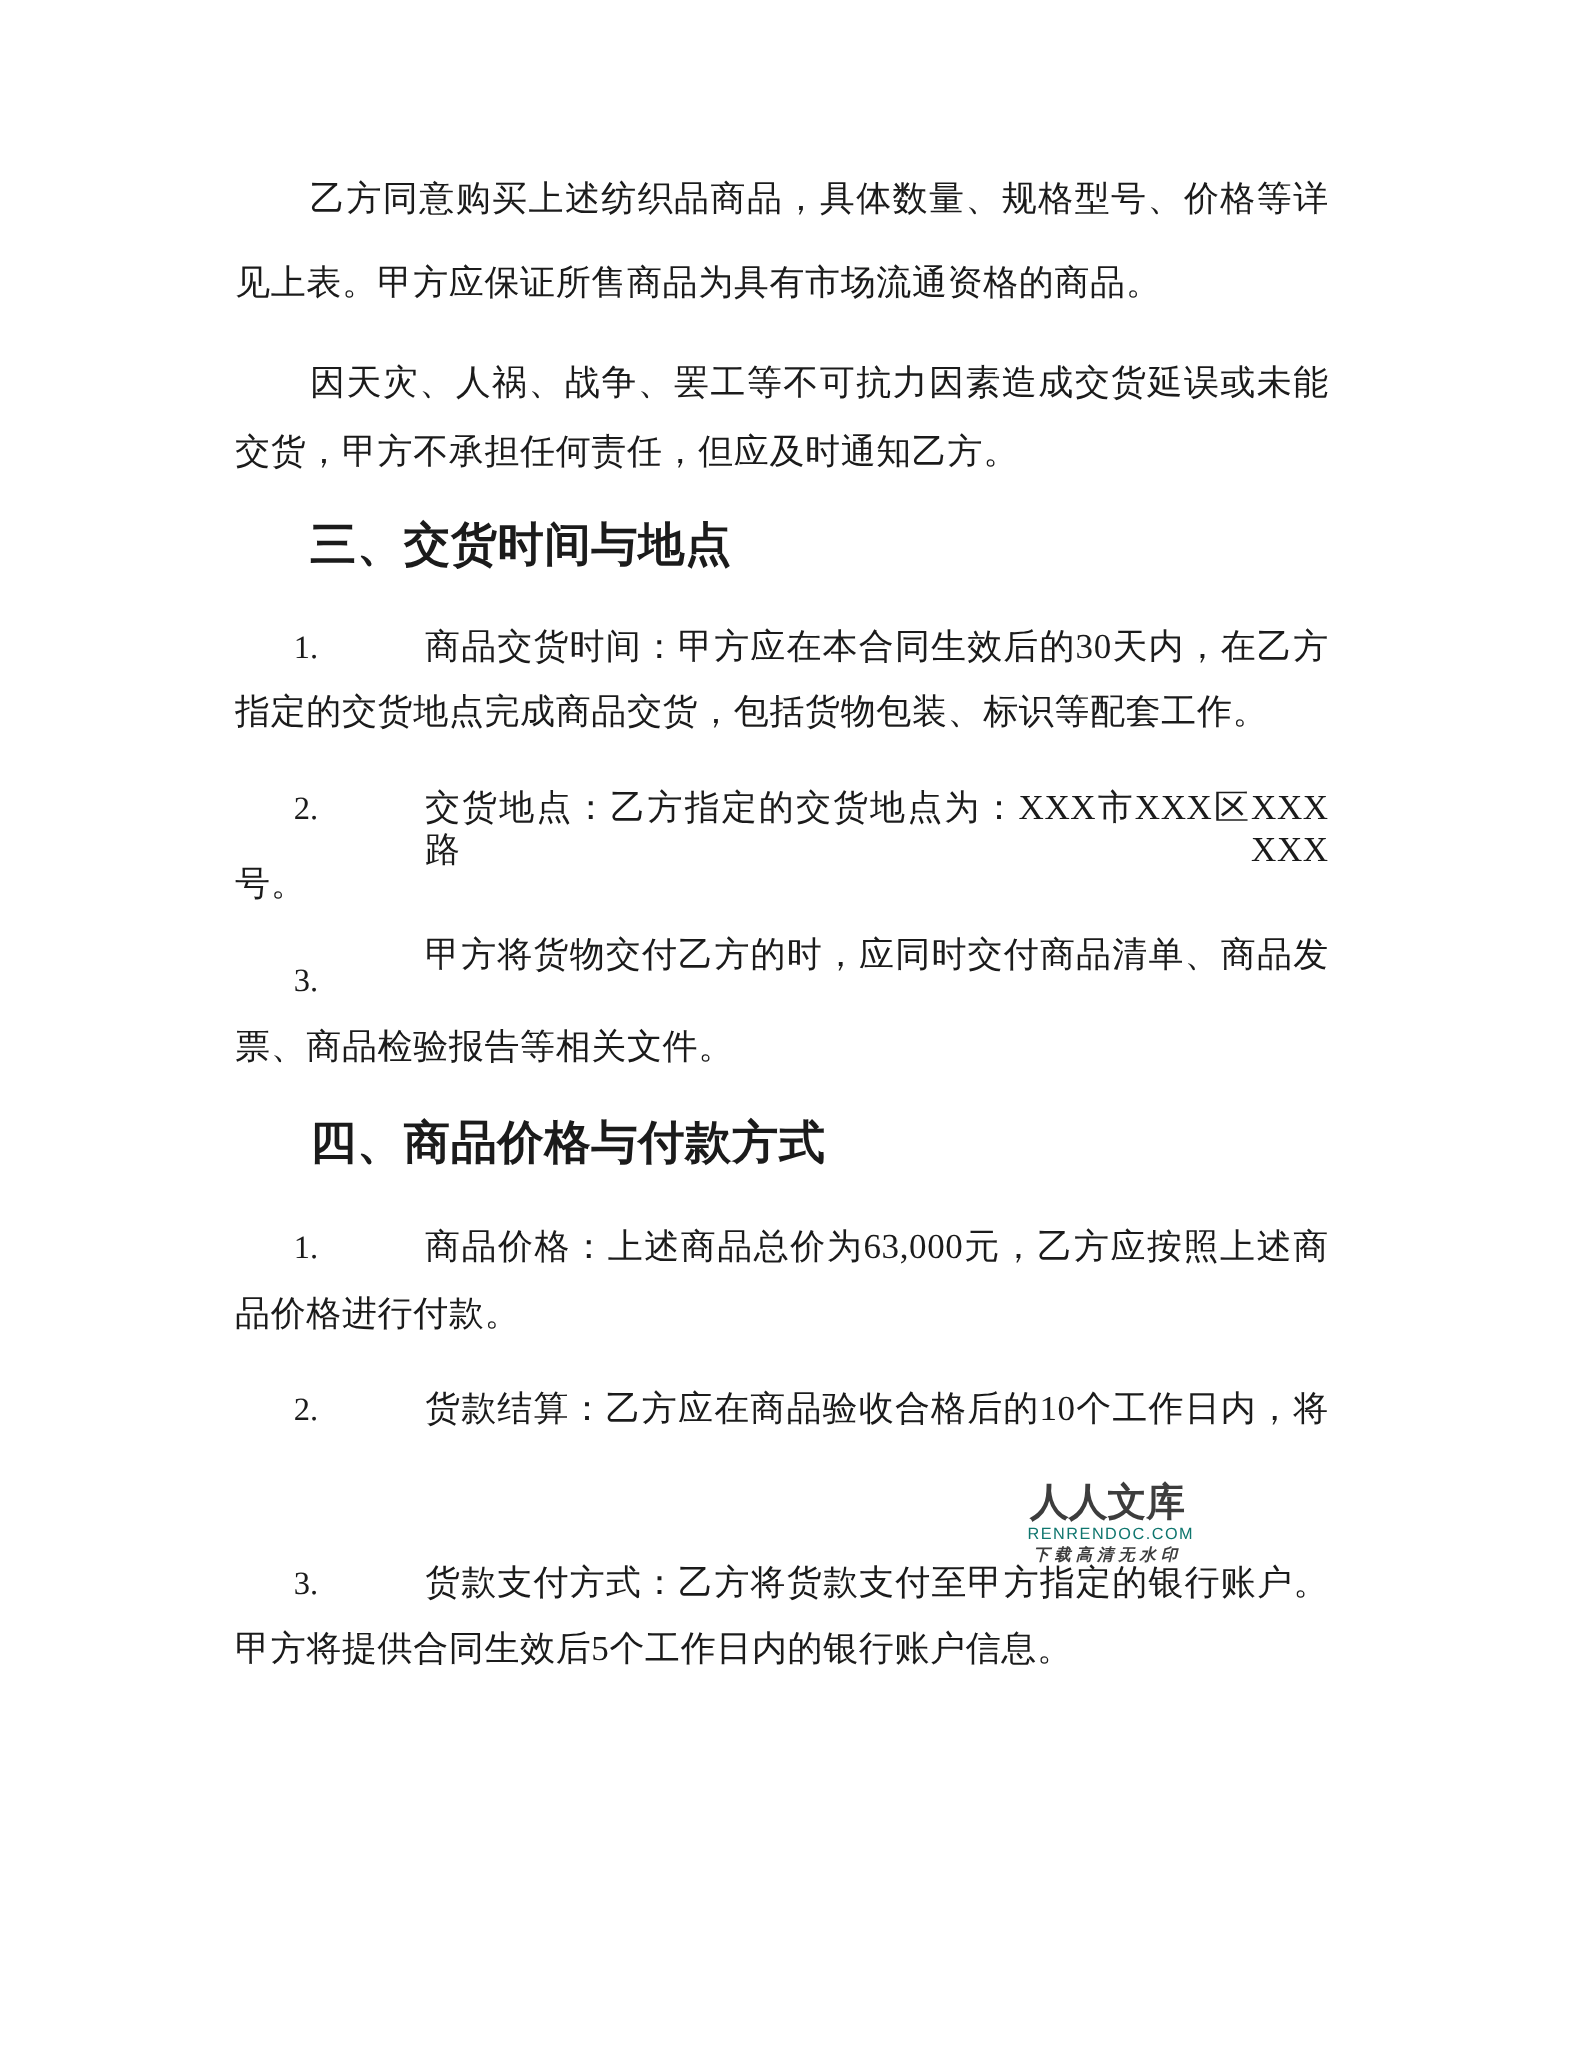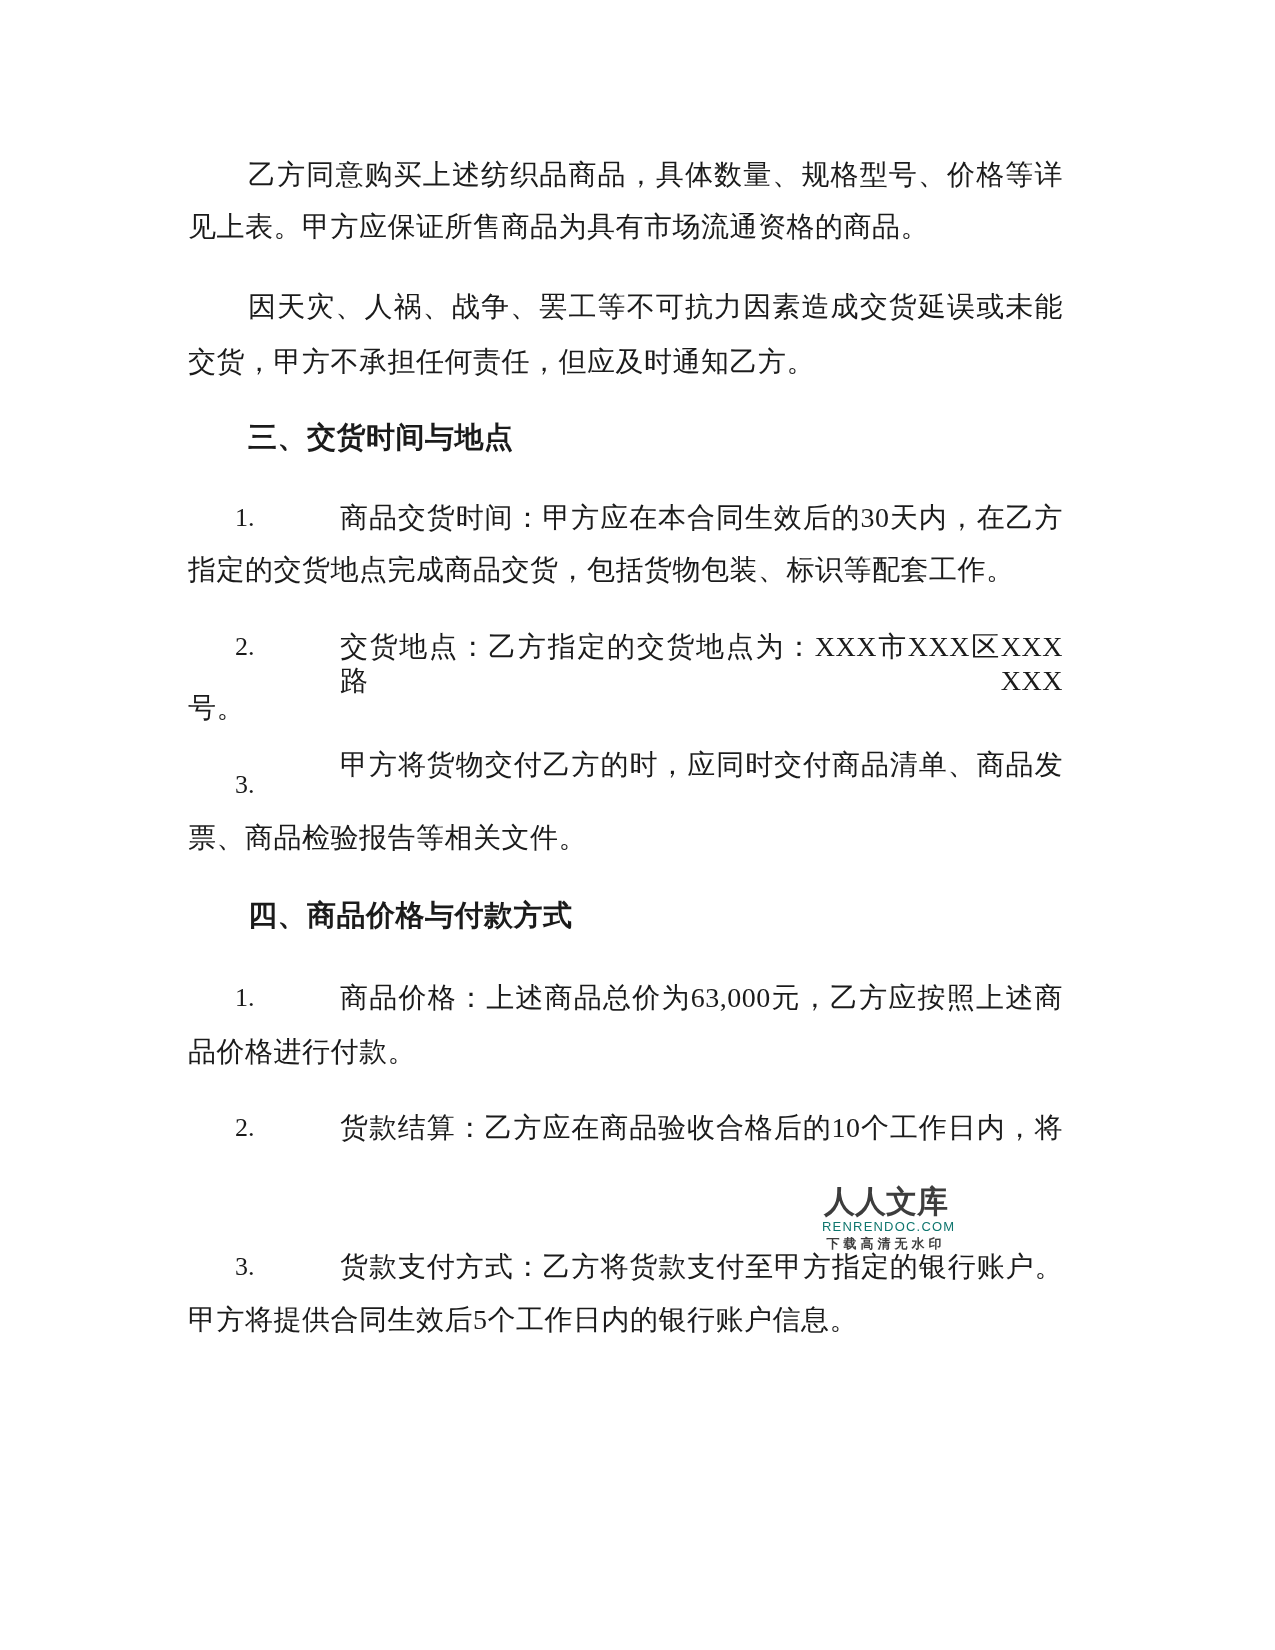--- a/index.html
+++ b/index.html
@@ -45,21 +45,21 @@
   .num {
     position: absolute;
     left: 235px;
     font-size: 26px;
     line-height: 34px;
     color: #1b1b1b;
   }
   .heading {
     left: 248px;
     font-weight: bold;
-    font-size: 29px;
+    font-size: 37px;
     white-space: nowrap;
   }
   .watermark {
     position: absolute;
     left: 822px;
     top: 1186px;
     width: 128px;
     text-align: center;
   }
   .wm-title {
@@ -82,28 +82,29 @@
   }
   .wm-tagline {
     margin-top: 4px;
     font-size: 13px;
     line-height: 13px;
     font-weight: bold;
     color: #3d3d3d;
     letter-spacing: 4px;
     white-space: nowrap;
     font-family: "Liberation Sans", "DejaVu Sans", sans-serif;
+    font-style: italic;
   }
 </style>
 </head>
 <body>
 
 <div class="page">
 
-  <div class="line indent" style="top:158px">乙方同意购买上述纺织品商品，具体数量、规格型号、价格等详</div>
+  <div class="line indent" style="top:143px">乙方同意购买上述纺织品商品，具体数量、规格型号、价格等详</div>
   <div class="line cont" style="top:210px">见上表。甲方应保证所售商品为具有市场流通资格的商品。</div>
 
   <div class="line cont" style="top:345px">交货，甲方不承担任何责任，但应及时通知乙方。</div>
   <div class="line indent" style="top:290px">因天灾、人祸、战争、罢工等不可抗力因素造成交货延误或未能</div>
 
   <div class="line heading" style="top:420px">三、交货时间与地点</div>
 
   <div class="num" style="top:501px">1.</div>
   <div class="line item" style="top:501px">商品交货时间：甲方应在本合同生效后的30天内，在乙方</div>
   <div class="line cont" style="top:553px">指定的交货地点完成商品交货，包括货物包装、标识等配套工作。</div>

